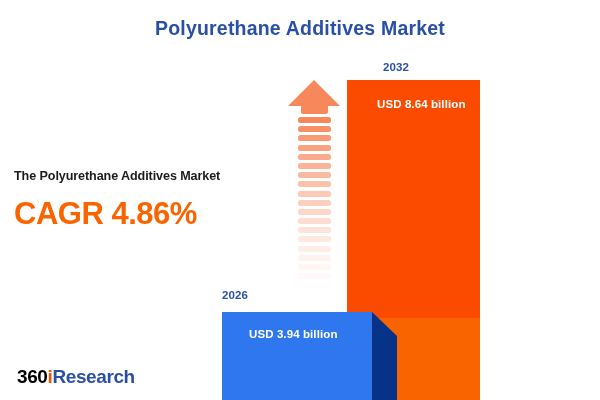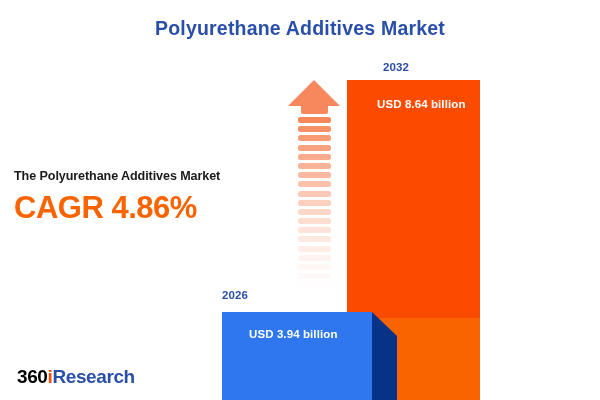--- a/index.html
+++ b/index.html
@@ -44,21 +44,21 @@
     width: 264px;
   }
   .statement-line {
     font-size: 12.6px;
     font-weight: bold;
     color: #1b1b1b;
     line-height: 17px;
     letter-spacing: -0.1px;
   }
   .cagr {
-    margin-top: 6px;
+    margin-top: 12px;
     font-size: 31px;
     font-weight: bold;
     color: #fa6400;
     letter-spacing: -0.5px;
     line-height: 34px;
   }
 
   
   .logo {
     position: absolute;

